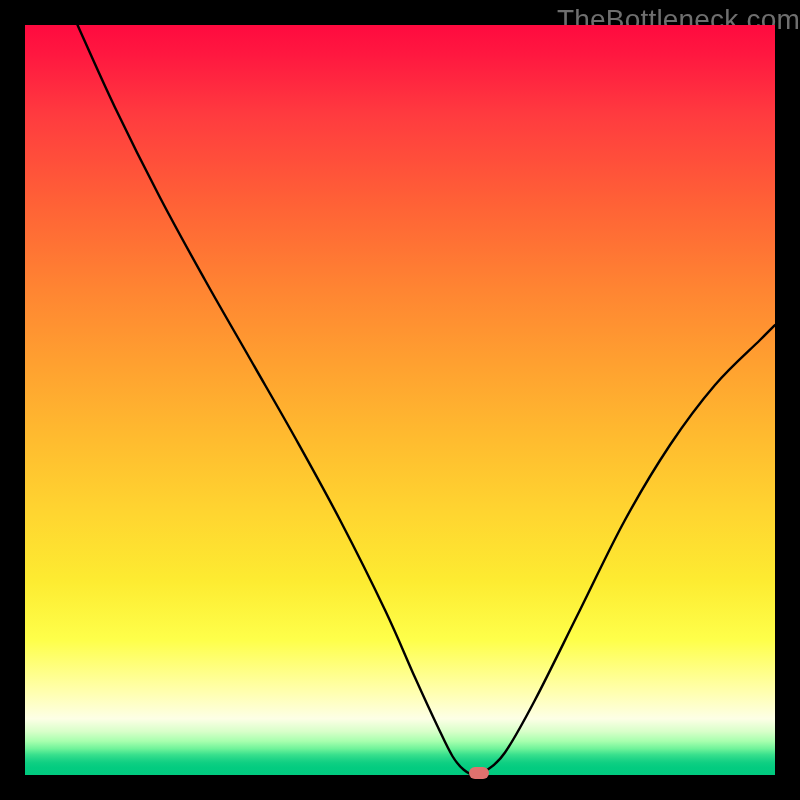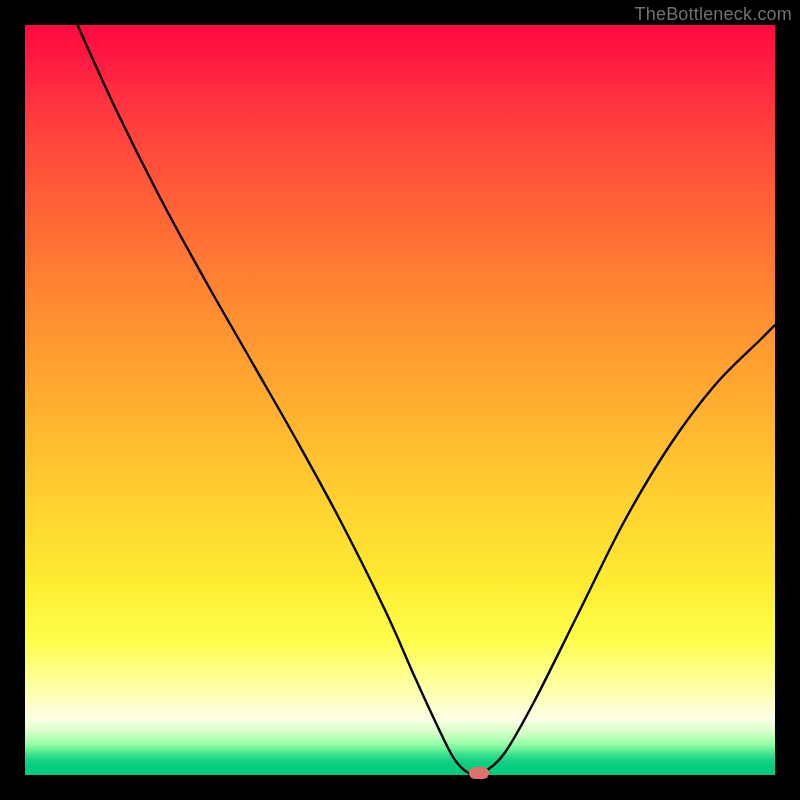--- a/index.html
+++ b/index.html
@@ -42,23 +42,23 @@
       #38e08d 97.3%,
       #1fd587 97.9%,
       #0ecf82 98.4%,
       #04cc80 99%,
       #00ca7f 100%
     );
   }
   .watermark {
     position: absolute;
     top: 4px;
-    right: 8px;
+    right: 0;
     color: #6f6f6f;
-    font-size: 18px;
+    font-size: 28px;
     font-weight: 500;
     letter-spacing: 0.2px;
     user-select: none;
   }
   svg.curve {
     position: absolute;
     left: 0;
     top: 0;
     width: 750px;
     height: 750px;

